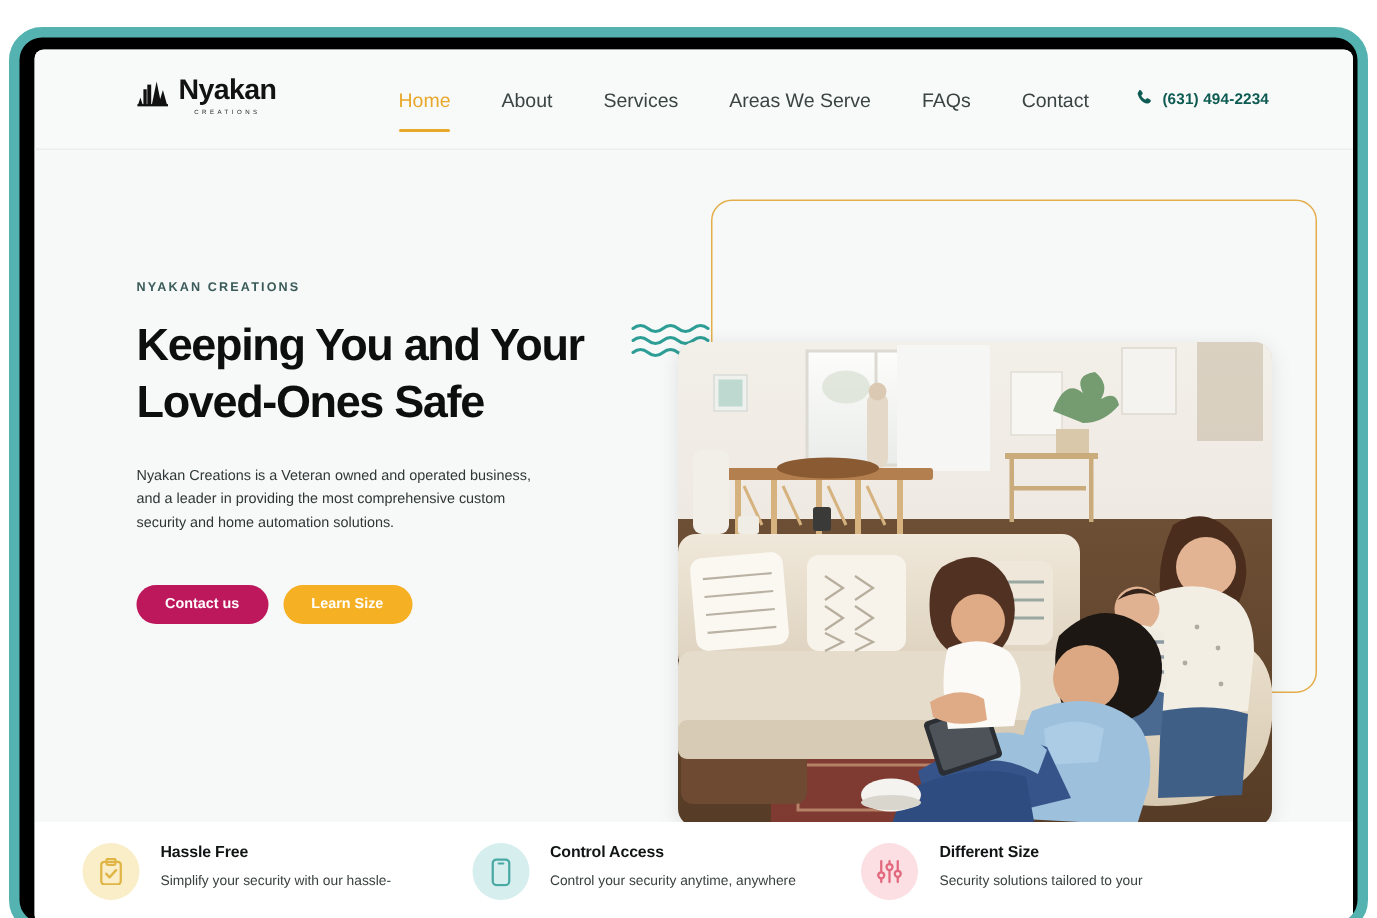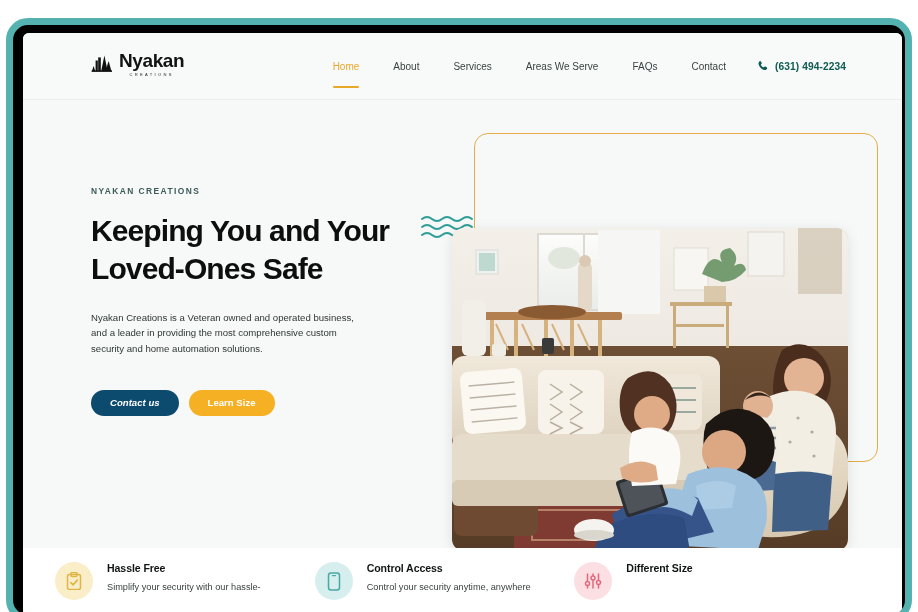--- a/index.html
+++ b/index.html
@@ -69,21 +69,21 @@
   #main-nav {
     position: absolute;
     right: 56px; top: 0;
     height: 67px;
     display: flex;
     align-items: center;
     gap: 0;
   }
   .nav-item {
     position: relative;
-    font-size: 10px;
+    font-size: 13px;
     color: #3a4442;
     padding: 0 17px;
     line-height: 67px;
     cursor: pointer;
     white-space: nowrap;
     text-align: center;
   }
   .nav-item.active { color: #e8a82a; }
   .nav-item.active::after {
     content: "";
@@ -150,21 +150,21 @@
     border-radius: 17px;
     font-size: 9.6px;
     font-weight: 700;
     cursor: pointer;
     font-family: inherit;
     height: 26px;
     line-height: 26px;
     padding: 0 19px;
     white-space: nowrap;
   }
-  .btn-primary { background: #0c4a6e; color: #ffffff; font-style: italic; }
+  .btn-primary { background: #be185d; color: #ffffff; }
   .btn-secondary { background: #f5b023; color: #ffffff; }
 
   
   #hero-visual { position: absolute; left: 383px; top: 0; width: 480px; height: 448px; }
   #waves { position: absolute; left: 14px; top: 114px; }
   #photo-outline {
     position: absolute;
     left: 68px; top: 33px;
     width: 404px; height: 329px;
     border: 1.5px solid #e3ae4a;
@@ -474,20 +474,21 @@
               </g>
               <g fill="#fbdfe3" stroke="#e2697d" stroke-width="1.5">
                 <circle cx="3.5" cy="11.5" r="2"></circle>
                 <circle cx="9" cy="6" r="2"></circle>
                 <circle cx="14.5" cy="10.5" r="2"></circle>
               </g>
             </svg>
           </div>
           <div class="feature-text">
             <div class="feature-title">Different Size</div>
+            <div class="feature-desc">Security solutions tailored to your</div>
           </div>
         </div>
 
       </div>
     </section>
 
   </div>
 </div>
 
 </body></html>

